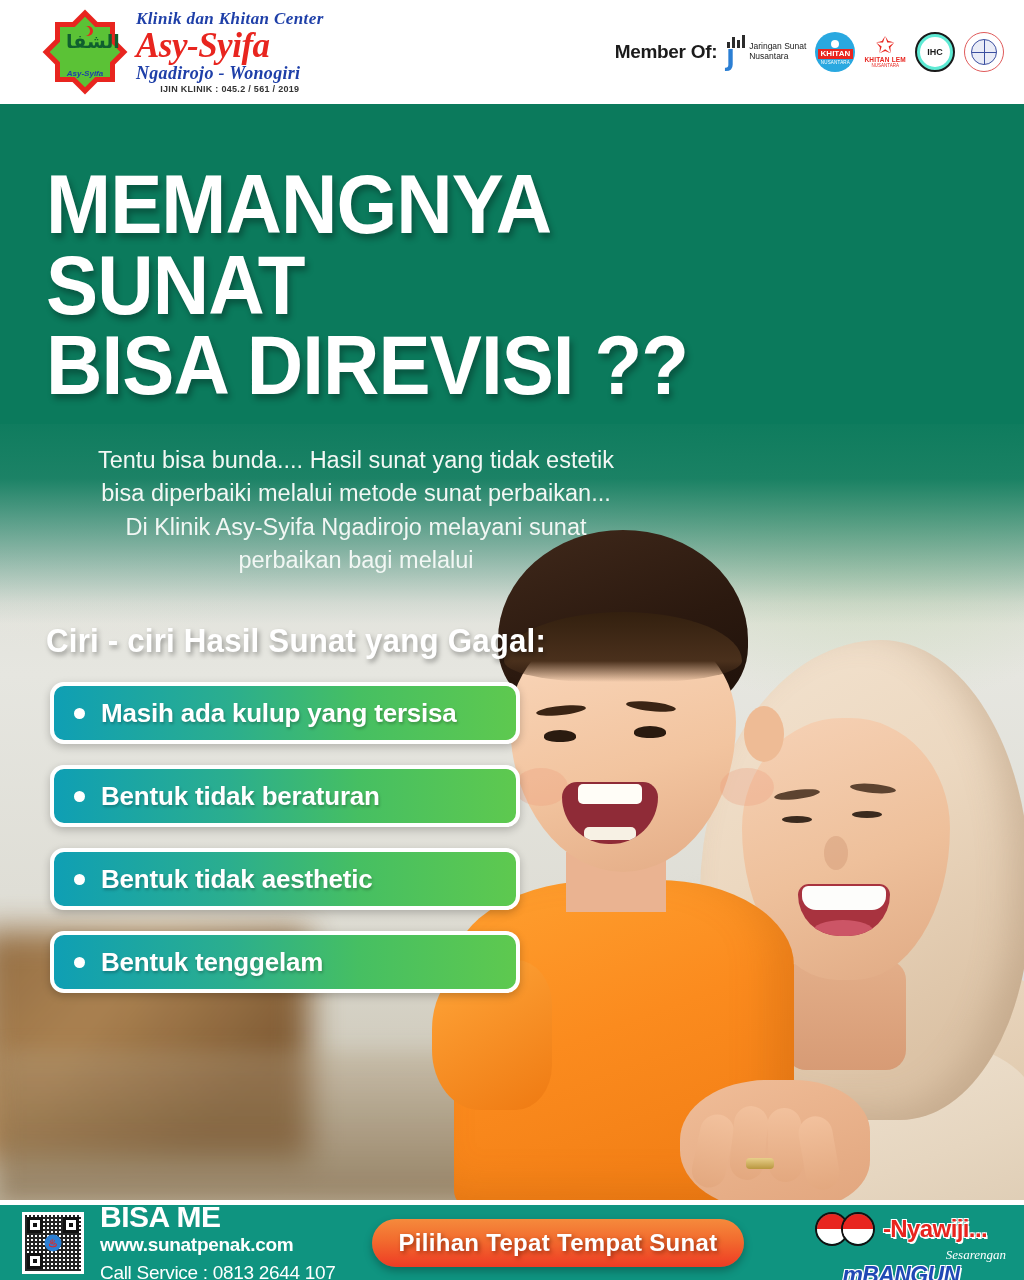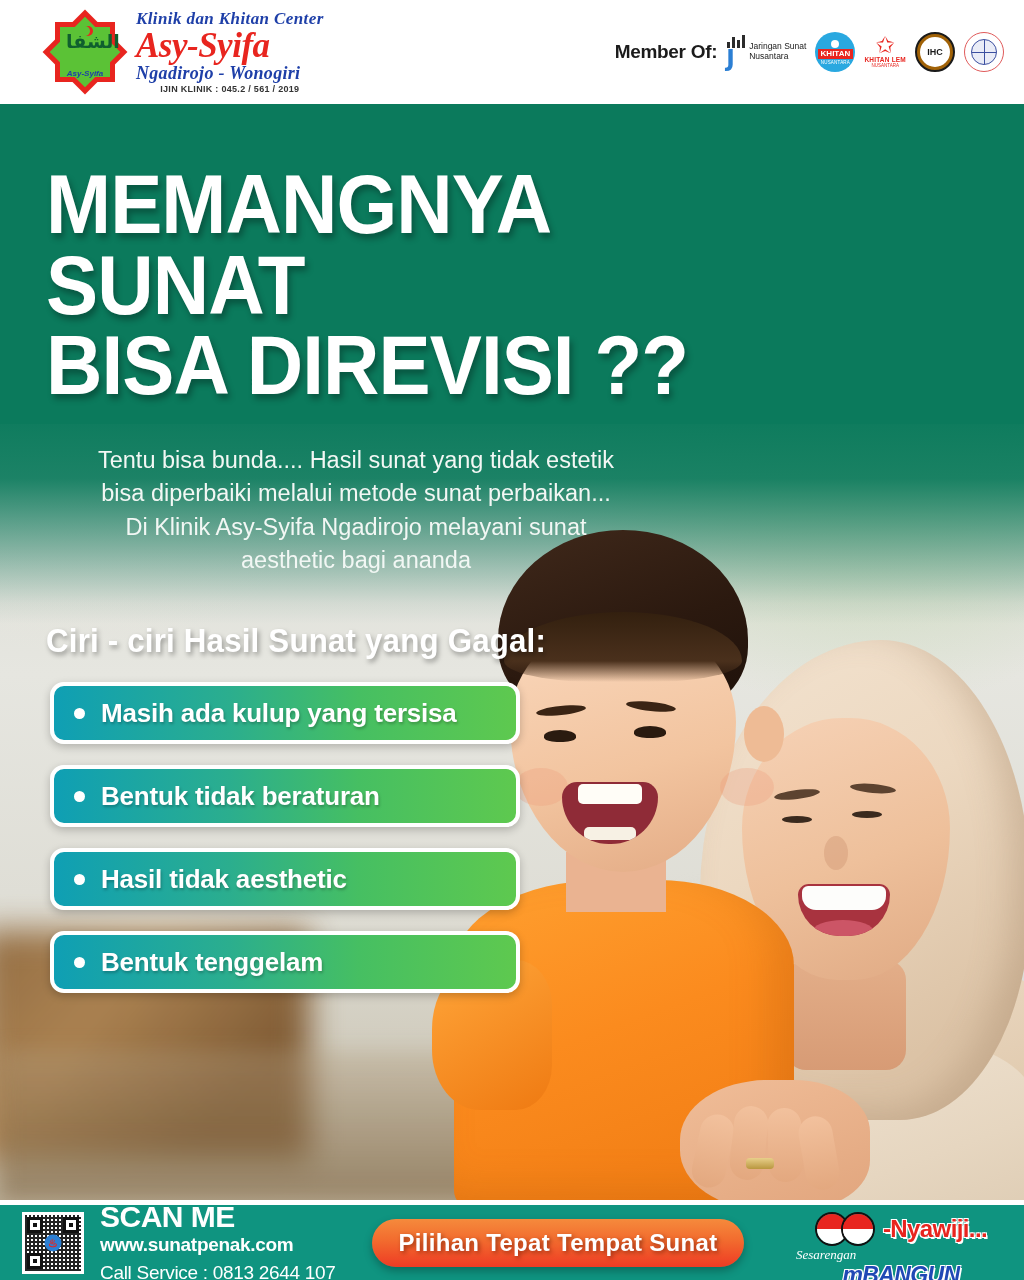--- a/index.html
+++ b/index.html
@@ -72,21 +72,21 @@
     padding:1px 3px; line-height:1; }
   .khitan-n .ks { font-size:4.5px; color:#fff; margin-top:1px; letter-spacing:.2px; }
   .khitan-n .dot { width:8px; height:8px; border-radius:50%; background:#fff; margin-bottom:1px; }
 
   .klem { display:flex; flex-direction:column; align-items:center; }
   .klem .m { font-family:"DejaVu Sans", sans-serif; font-size:23px; color:#e8251f;
     font-weight:bold; line-height:.85; }
   .klem .t1 { font-size:6.5px; font-weight:bold; color:#e8251f; letter-spacing:.2px; }
   .klem .t2 { font-size:4.5px; color:#e8251f; }
 
-  .ihc { width:40px; height:40px; border-radius:50%; background:#a16207;
+  .ihc { width:40px; height:40px; border-radius:50%; background:#5eead4;
     border:2px solid #1a1a1a; display:flex; align-items:center; justify-content:center; }
   .ihc .inner { width:30px; height:30px; border-radius:50%; background:#fff;
     display:flex; align-items:center; justify-content:center;
     font-size:9px; font-weight:bold; color:#1a1a1a; }
 
   .anoca { width:40px; height:40px; border-radius:50%; border:1px solid #e05a5a;
     background:#fff; display:flex; align-items:center; justify-content:center; }
   .anoca .globe { width:26px; height:26px; border-radius:50%;
     border:1px solid #3b4fa0; background:#e9ecf7; position:relative; }
   .anoca .globe:before { content:""; position:absolute; left:50%; top:0; width:1px; height:100%;
@@ -276,21 +276,21 @@
   .go-mark { position:relative; width:68px; height:34px; flex:none; }
   .go-mark .c { position:absolute; top:0; width:34px; height:34px; border-radius:50%;
     border:2px solid #111; overflow:hidden; }
   .go-mark .c:before { content:""; position:absolute; left:0; top:0; width:100%; height:50%;
     background:#e8251f; }
   .go-mark .c:after { content:""; position:absolute; left:0; bottom:0; width:100%; height:50%;
     background:#fff; }
   .go-mark .c1 { left:0; } .go-mark .c2 { left:26px; }
   .go-nya { font-size:24px; font-weight:bold; color:#e8251f; letter-spacing:-.6px;
     text-shadow:1.5px 1.5px 0 #fff, -1px -1px 0 #fff, 1px -1px 0 #fff, -1px 1px 0 #fff; }
-  .gologo .row2 { text-align:left; font-family:"Liberation Serif", serif; font-style:italic;
+  .gologo .row2 { text-align:right; font-family:"Liberation Serif", serif; font-style:italic;
     font-size:13px; color:#ffffff; margin-top:-2px; }
   .gologo .row3 { text-align:center; font-size:23px; font-weight:bold; font-style:italic;
     color:#1f49b5; letter-spacing:-.6px; margin-top:-1px;
     text-shadow:1.5px 1.5px 0 #fff, -1px -1px 0 #fff, 1px -1px 0 #fff, -1px 1px 0 #fff; }
 </style>
 </head>
 <body>
 
 <div class="poster">
 
@@ -433,37 +433,37 @@
 
     <div class="headline">
       <div class="hl">MEMANGNYA SUNAT</div>
       <div class="hl">BISA DIREVISI ??</div>
     </div>
 
     <div class="lede">
       <div>Tentu bisa bunda.... Hasil sunat yang tidak estetik</div>
       <div>bisa diperbaiki melalui metode sunat perbaikan...</div>
       <div>Di Klinik Asy-Syifa Ngadirojo melayani sunat</div>
-      <div>aesthetic bagi ananda</div>
+      <div>perbaikan bagi melalui</div>
     </div>
 
     <div class="subhead">Ciri - ciri Hasil Sunat yang Gagal:</div>
 
     <div class="bullets">
       <div class="pill">
         <div class="dot"></div>
         <div class="txt">Masih ada kulup yang tersisa</div>
       </div>
       <div class="pill">
         <div class="dot"></div>
         <div class="txt">Bentuk tidak beraturan</div>
       </div>
       <div class="pill">
         <div class="dot"></div>
-        <div class="txt">Hasil tidak aesthetic</div>
+        <div class="txt">Bentuk tidak aesthetic</div>
       </div>
       <div class="pill">
         <div class="dot"></div>
         <div class="txt">Bentuk tenggelam</div>
       </div>
     </div>
   </div>
 
   <div class="footer">
 
@@ -477,21 +477,21 @@
         </div>
       <div class="fp fp3">
           <i></i>
         </div>
       <div class="center">
           <b>♨</b>
         </div>
     </div>
 
     <div class="scanblock">
-      <div class="scan-title">SCAN ME</div>
+      <div class="scan-title">BISA ME</div>
       <div class="scan-url">www.sunatpenak.com</div>
       <div class="scan-call">Call Service : 0813 2644 107</div>
     </div>
 
     <div class="cta">
       <span>Pilihan Tepat Tempat Sunat</span>
     </div>
 
     <div class="gologo">
       <div class="row1">

